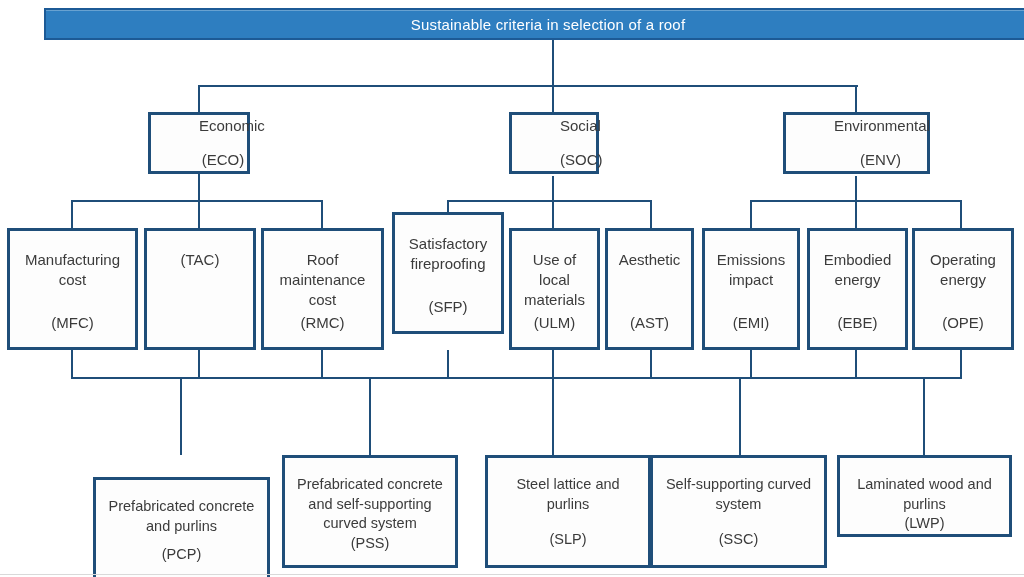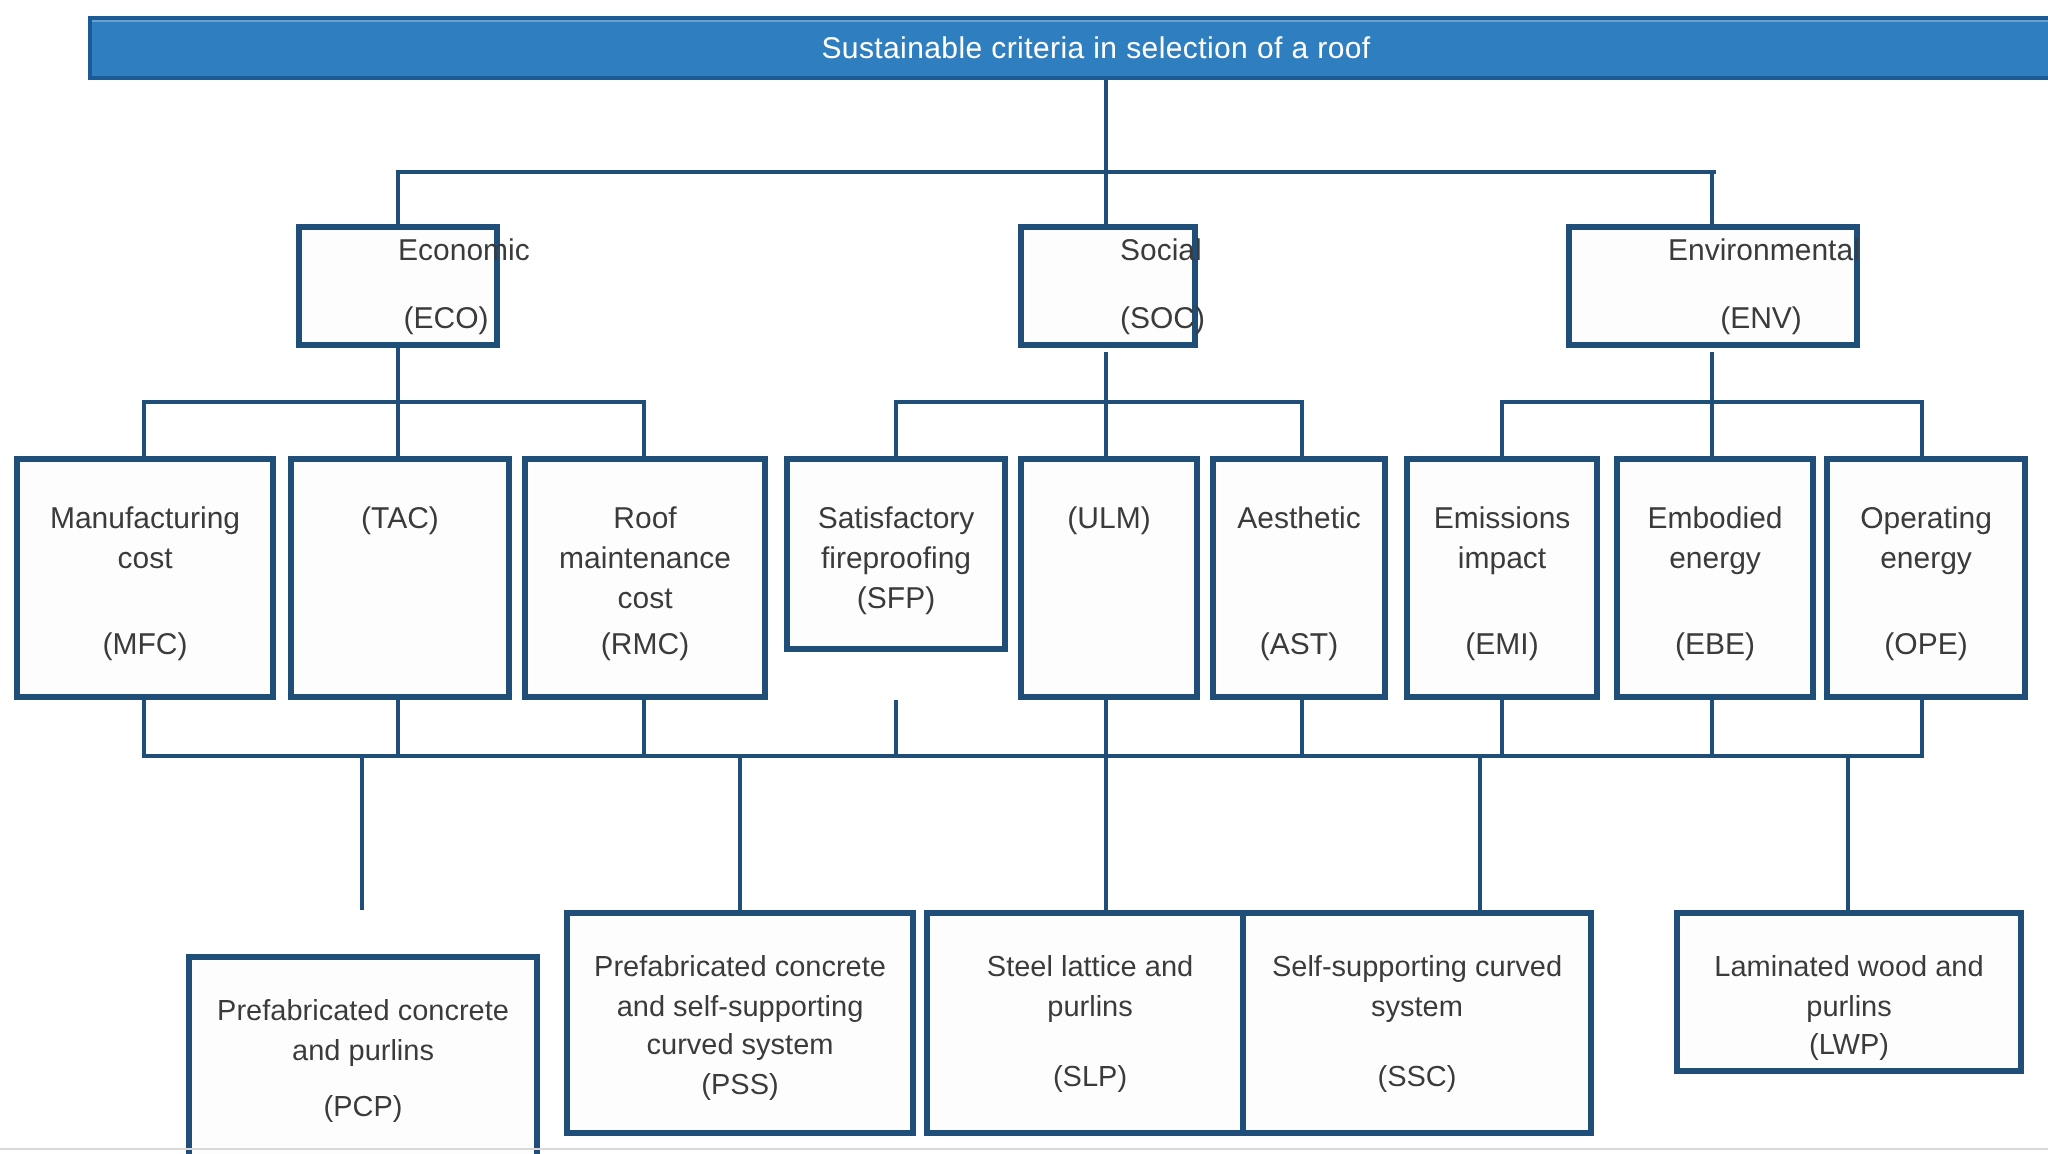--- a/index.html
+++ b/index.html
@@ -132,25 +132,26 @@
     <div>Environmental</div>
     <div class="ncode">(ENV)</div>
   </div>
   <div class="node lvl2" style="left:144px;top:228px;width:112px;height:122px">
     <div class="ncode">(TAC)</div>
   </div>
   <div class="node lvl2" style="left:261px;top:228px;width:123px;height:122px">
     <div>Roof maintenance cost</div>
     <div class="ncode">(RMC)</div>
   </div>
-  <div class="node lvl2" style="left:392px;top:228px;width:112px;height:98px">
+  <div class="node lvl2" style="left:392px;top:212px;width:112px;height:122px">
     <div>Satisfactory fireproofing</div>
     <div class="ncode">(SFP)</div>
   </div>
   <div class="node lvl2" style="left:509px;top:228px;width:91px;height:122px">
+    <div>Use of local materials</div>
     <div class="ncode">(ULM)</div>
   </div>
   <div class="node lvl2" style="left:605px;top:228px;width:89px;height:122px">
     <div>Aesthetic</div>
     <div class="ncode">(AST)</div>
   </div>
   <div class="node lvl2" style="left:702px;top:228px;width:98px;height:122px">
     <div>Emissions impact</div>
     <div class="ncode">(EMI)</div>
   </div>
@@ -164,25 +165,25 @@
   </div>
 
   <div class="node lvl3" style="left:93px;top:477px;width:177px;height:106px">
     <div>Prefabricated concrete and purlins</div>
     <div class="ncode">(PCP)</div>
   </div>
   <div class="node lvl3" style="left:282px;top:455px;width:176px;height:113px">
     <div>Prefabricated concrete and self-supporting curved system</div>
     <div class="ncode">(PSS)</div>
   </div>
-  <div class="node lvl3" style="left:462px;top:455px;width:166px;height:113px">
+  <div class="node lvl3" style="left:485px;top:455px;width:166px;height:113px">
     <div>Steel lattice and purlins</div>
     <div class="ncode">(SLP)</div>
   </div>
-  <div class="node lvl3" style="left:620px;top:455px;width:177px;height:113px">
+  <div class="node lvl3" style="left:650px;top:455px;width:177px;height:113px">
     <div>Self-supporting curved system</div>
     <div class="ncode">(SSC)</div>
   </div>
   <div class="node lvl3" style="left:837px;top:455px;width:175px;height:82px">
     <div>Laminated wood and purlins</div>
     <div class="ncode">(LWP)</div>
   </div>
 
   <div class="bottom-rule"></div>
 </div>

